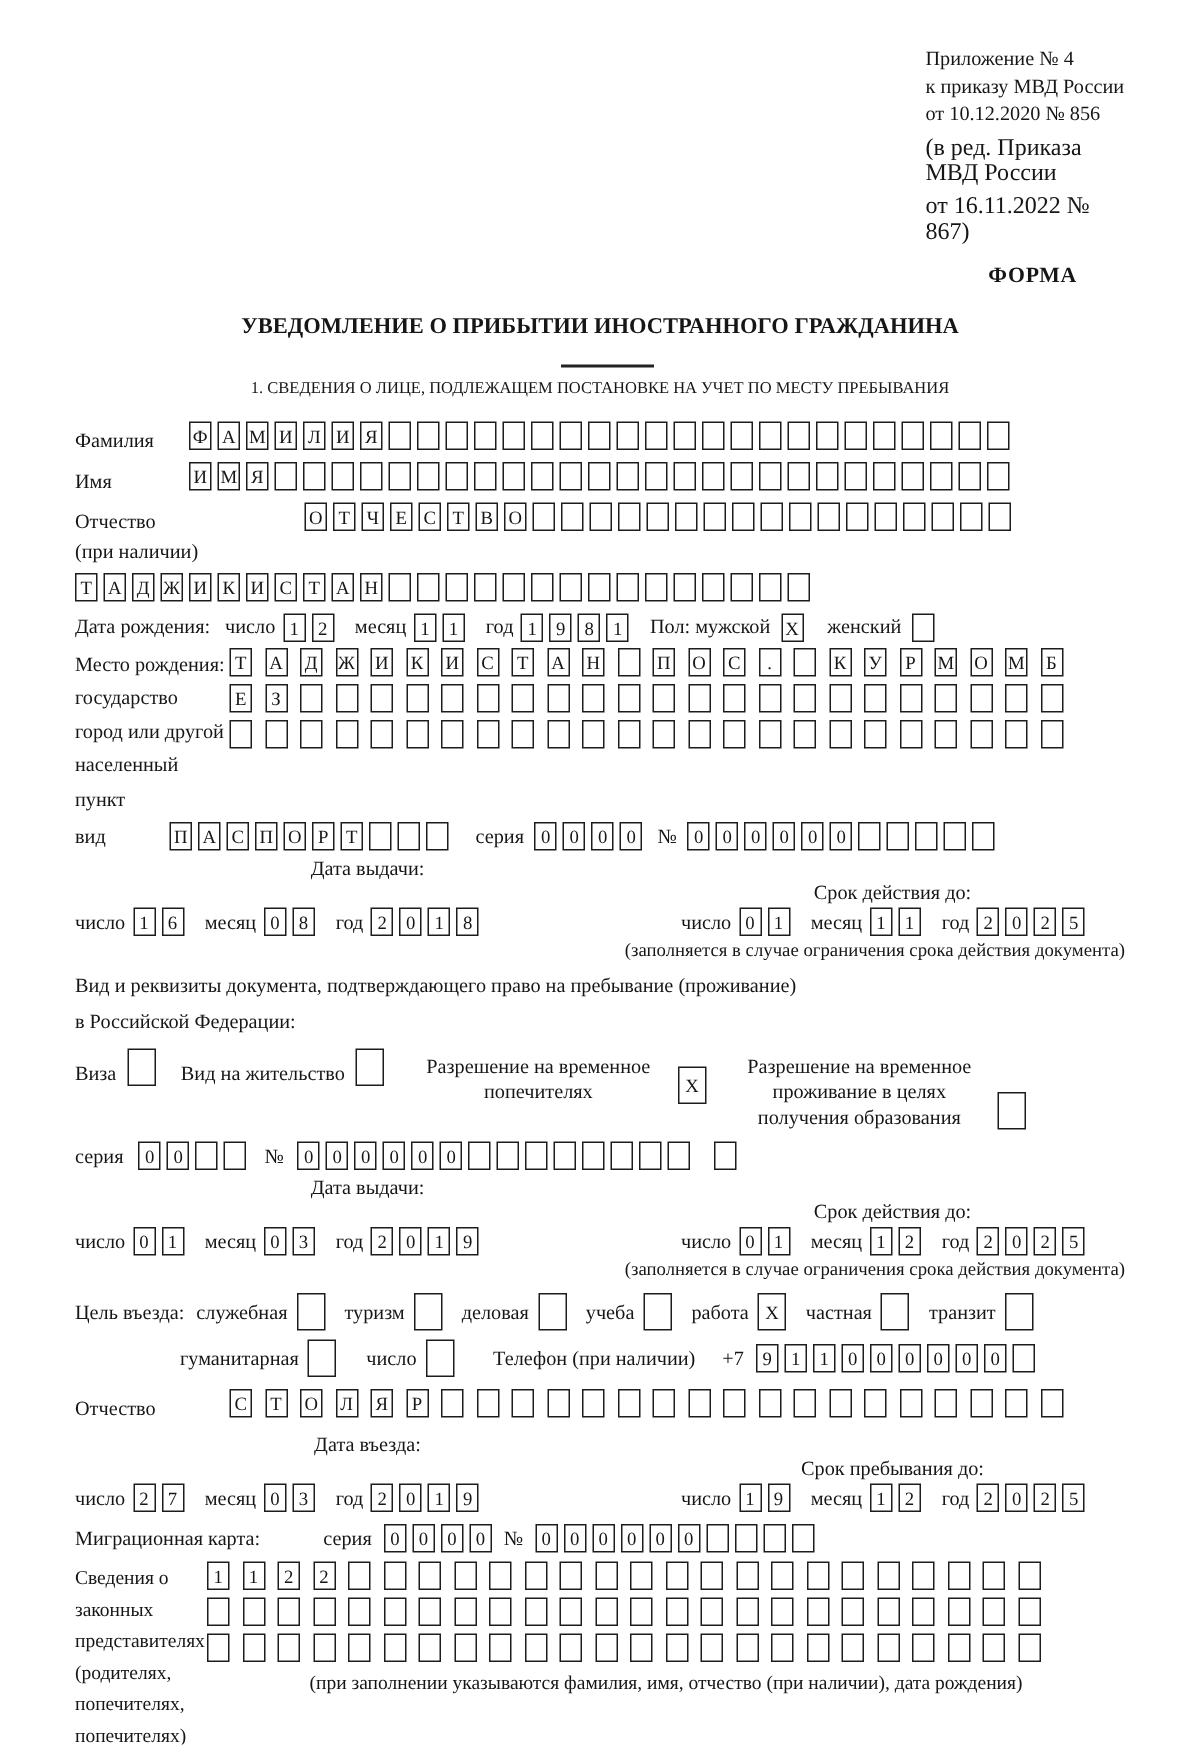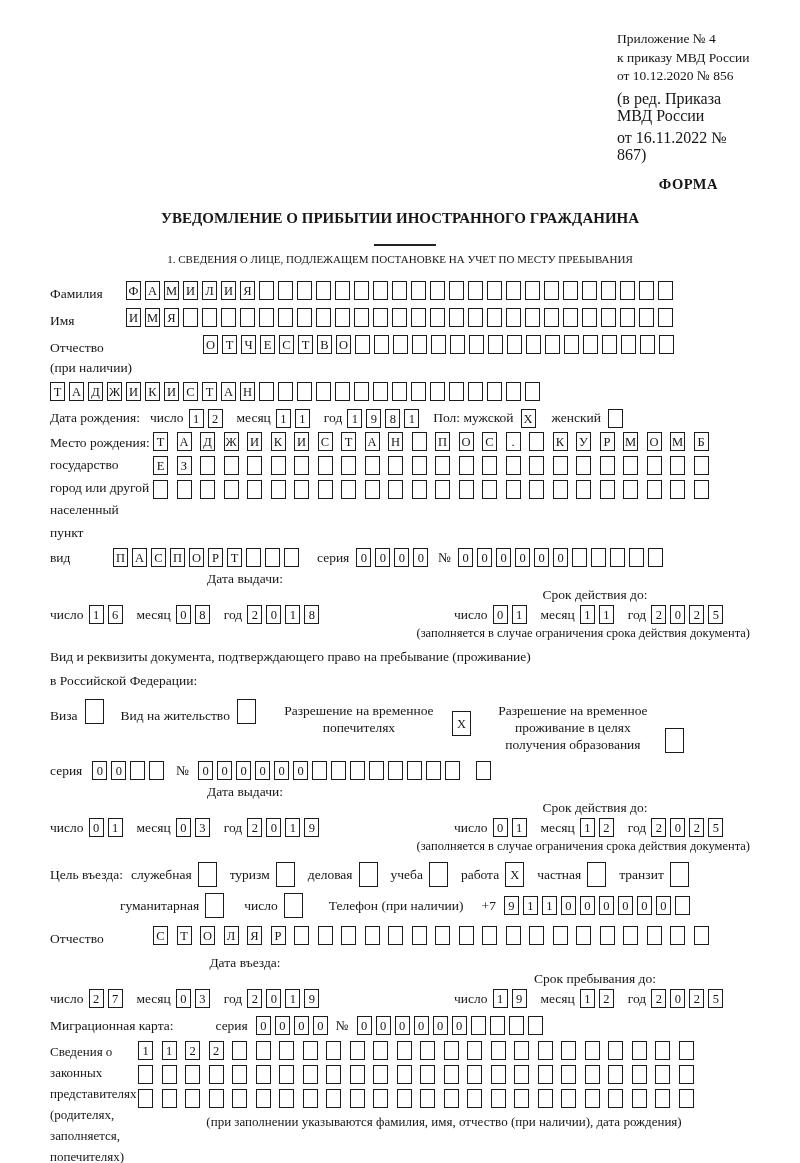--- a/index.html
+++ b/index.html
@@ -701,21 +701,21 @@
           <span class="cell"></span>
         </span>
     </div>
 
     <div class="repsblock">
       <div class="repslabels">
         <div>Сведения о</div>
         <div>законных</div>
         <div>представителях</div>
         <div>(родителях,</div>
-        <div>заполняется,</div>
+        <div>попечителях,</div>
         <div>попечителях)</div>
       </div>
       <div class="repsright">
         <div class="cells wide">
             <span class="cell">1</span>
             <span class="cell">1</span>
             <span class="cell">2</span>
             <span class="cell">2</span>
             <span class="cell"></span>
             <span class="cell"></span>

